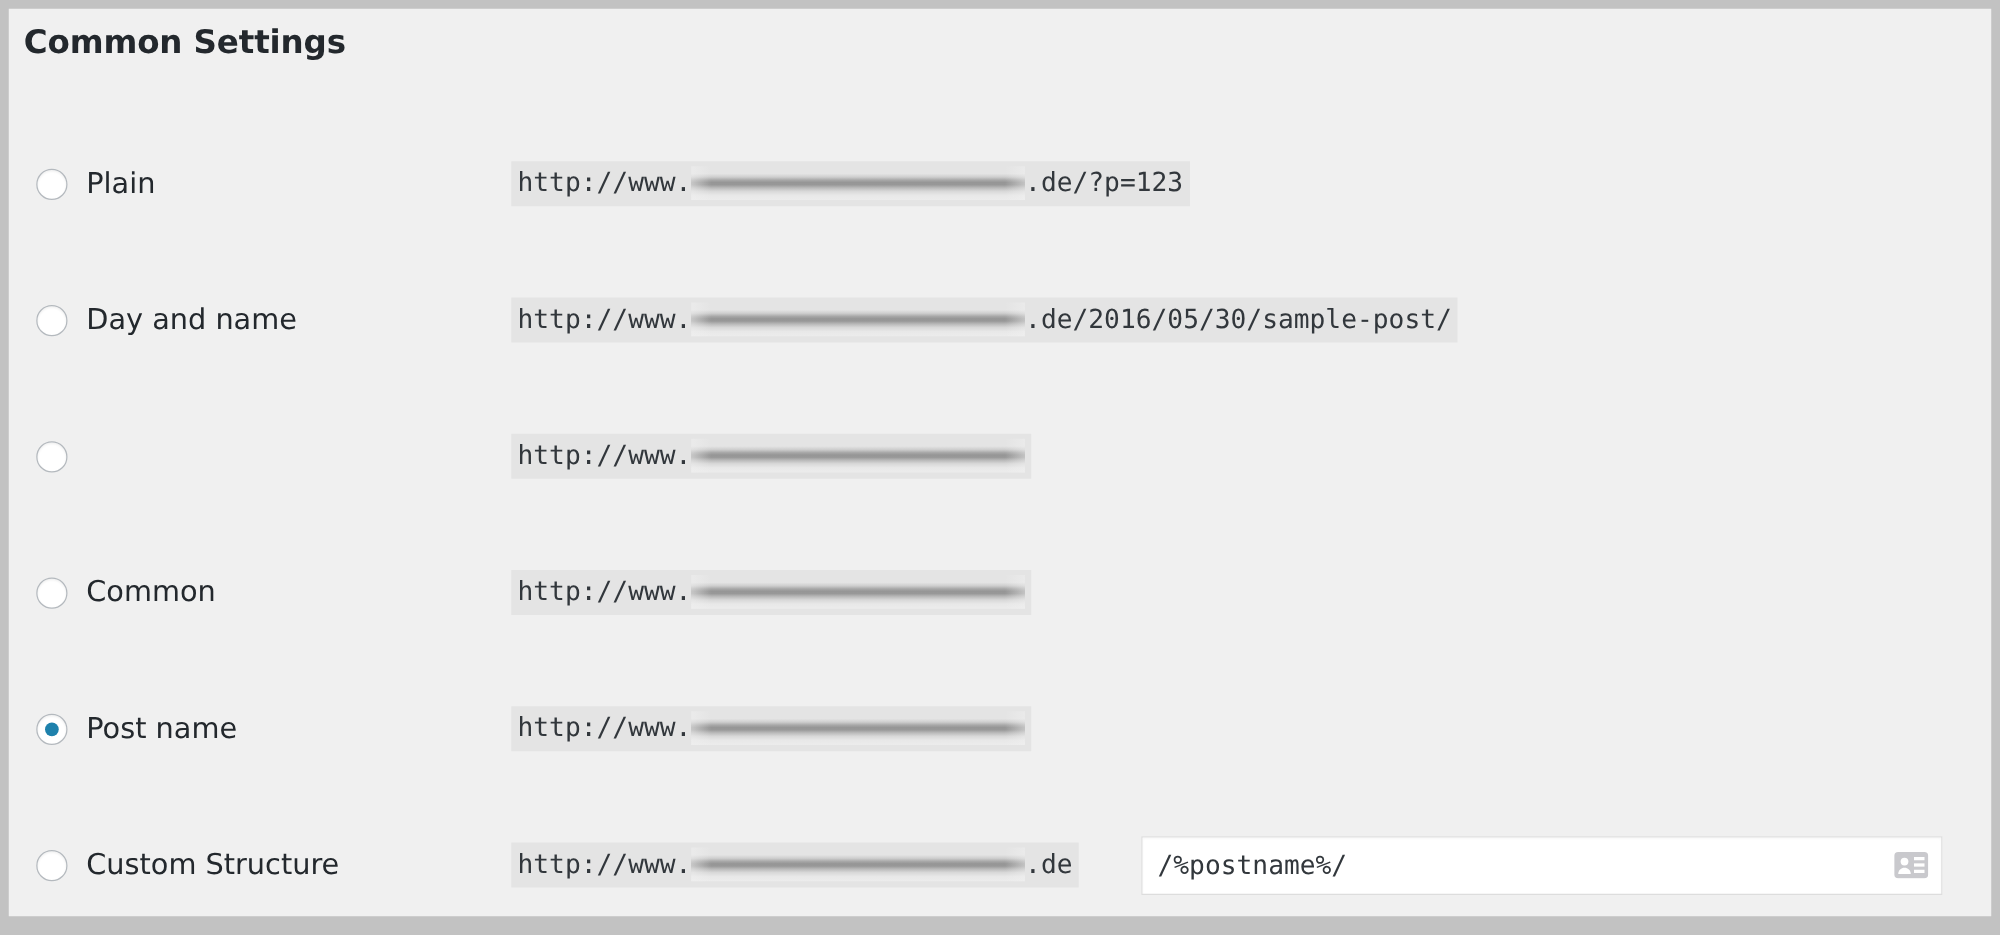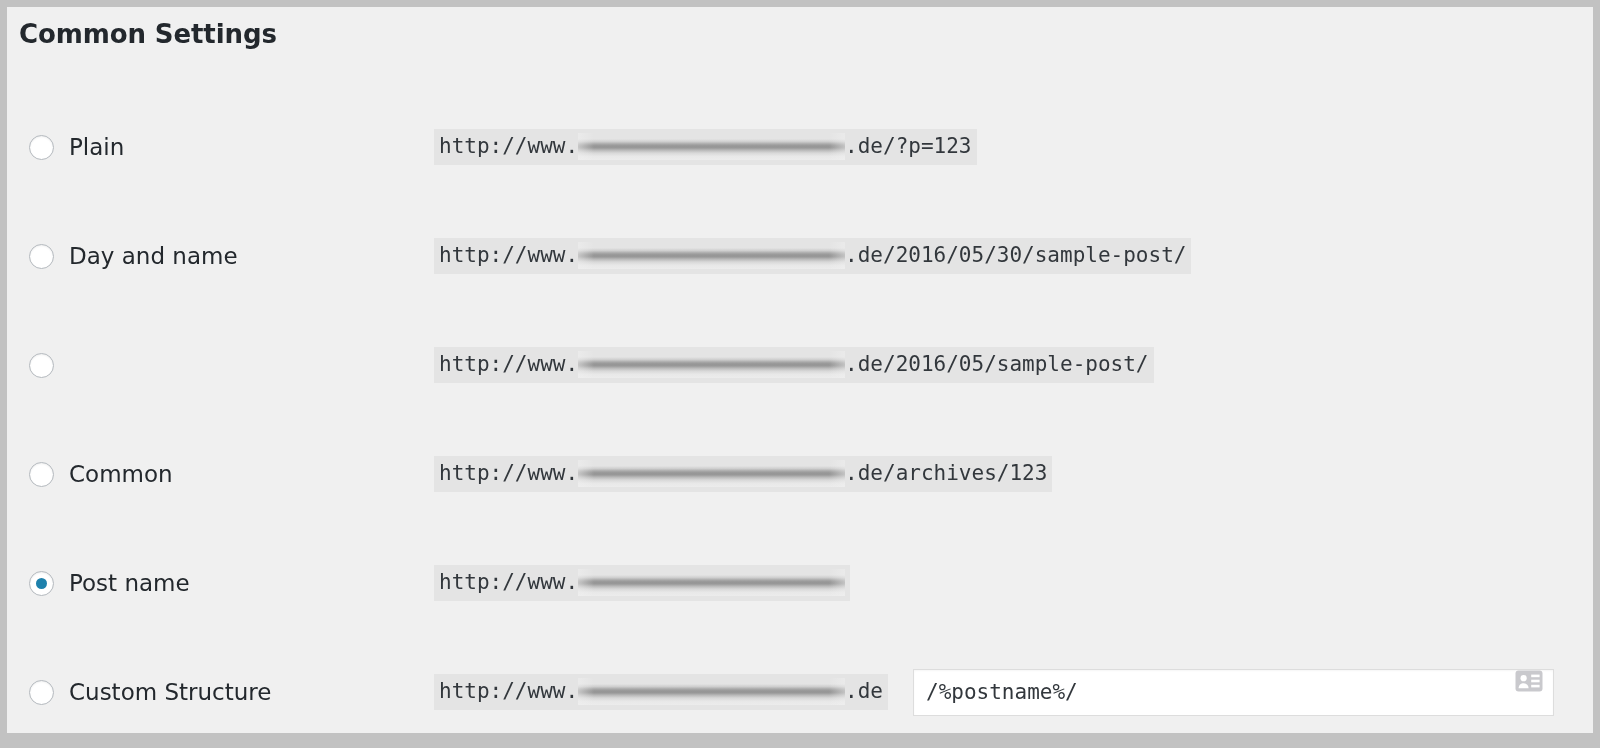--- a/index.html
+++ b/index.html
@@ -95,21 +95,21 @@
     left: 62px;
     font-size: 23px;
     color: #23282d;
     font-weight: 400;
     white-space: nowrap;
   }
 
   
   .url-cell {
     position: absolute;
-    left: 427px;
+    left: 402px;
     display: flex;
     align-items: flex-end;
   }
   code.url {
     display: inline-flex;
     align-items: center;
     background: #e4e4e4;
     font-family: "DejaVu Sans Mono", "Liberation Mono", monospace;
     font-size: 21px;
     color: #32373c;
@@ -152,20 +152,21 @@
   
   #custom-structure-input-wrap {
     position: absolute;
     left: 906px;
     width: 641px;
     height: 47px;
     background: #ffffff;
     border: 1px solid #ddd;
     box-sizing: border-box;
     display: flex;
+    align-items: center;
     box-shadow: 0 1px 2px rgba(0,0,0,0.04) inset;
   }
   #custom-structure-input {
     border: 0;
     outline: 0;
     background: transparent;
     font-family: "DejaVu Sans Mono", "Liberation Mono", monospace;
     font-size: 21px;
     color: #32373c;
     padding: 0 10px 0 12px;
@@ -218,35 +219,33 @@
     </div>
 
     <div class="option-row" style="top:328px;">
       <div class="radio-cell">
         <span class="radio"></span>
       </div>
       <div class="url-cell">
         <code class="url">
           <span class="seg">http://www.</span>
             <span class="redacted" style="width:267px;"></span>
-            <span class="seg">.de/2016/05/sample-post/</span>
         </code>
       </div>
     </div>
 
     <div class="option-row" style="top:437px;">
       <div class="radio-cell">
         <span class="radio"></span>
       </div>
       <div class="option-label">Common</div>
       <div class="url-cell">
         <code class="url">
           <span class="seg">http://www.</span>
             <span class="redacted" style="width:267px;"></span>
-            <span class="seg">.de/archives/123</span>
         </code>
       </div>
     </div>
 
     <div class="option-row" style="top:546px;">
       <div class="radio-cell">
         <span class="radio checked">
             <span class="dot"></span>
           </span>
       </div>

